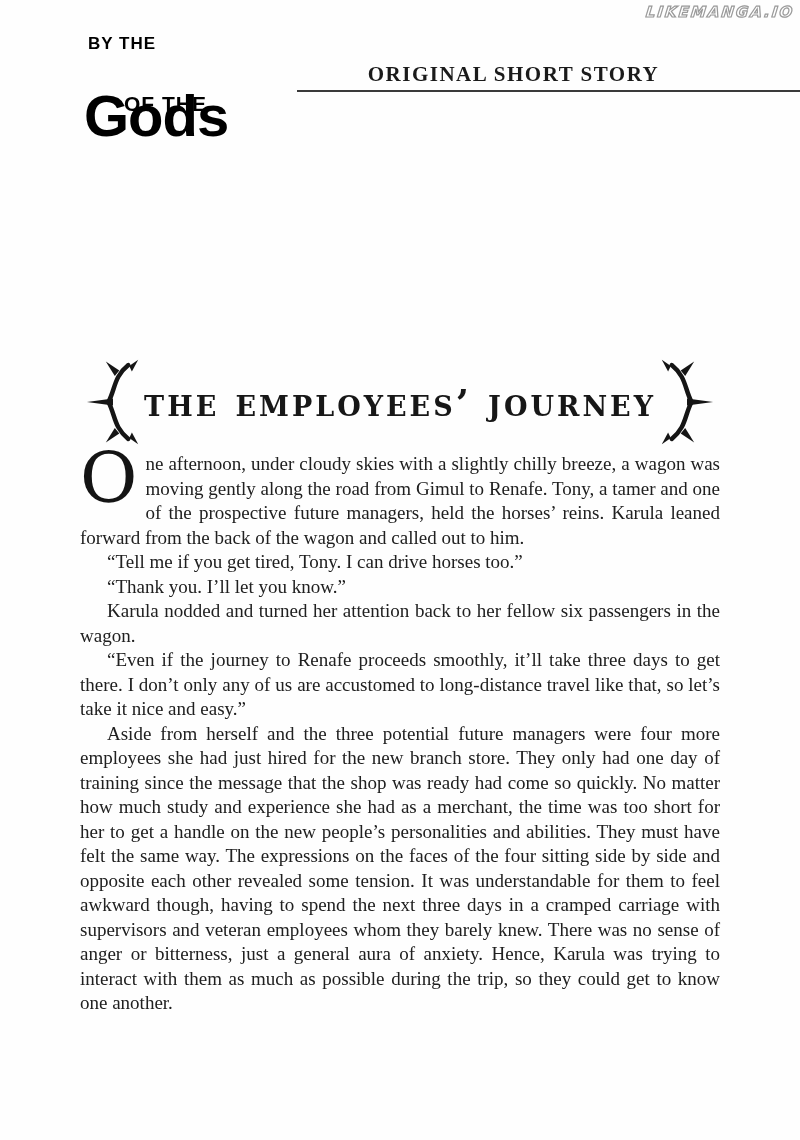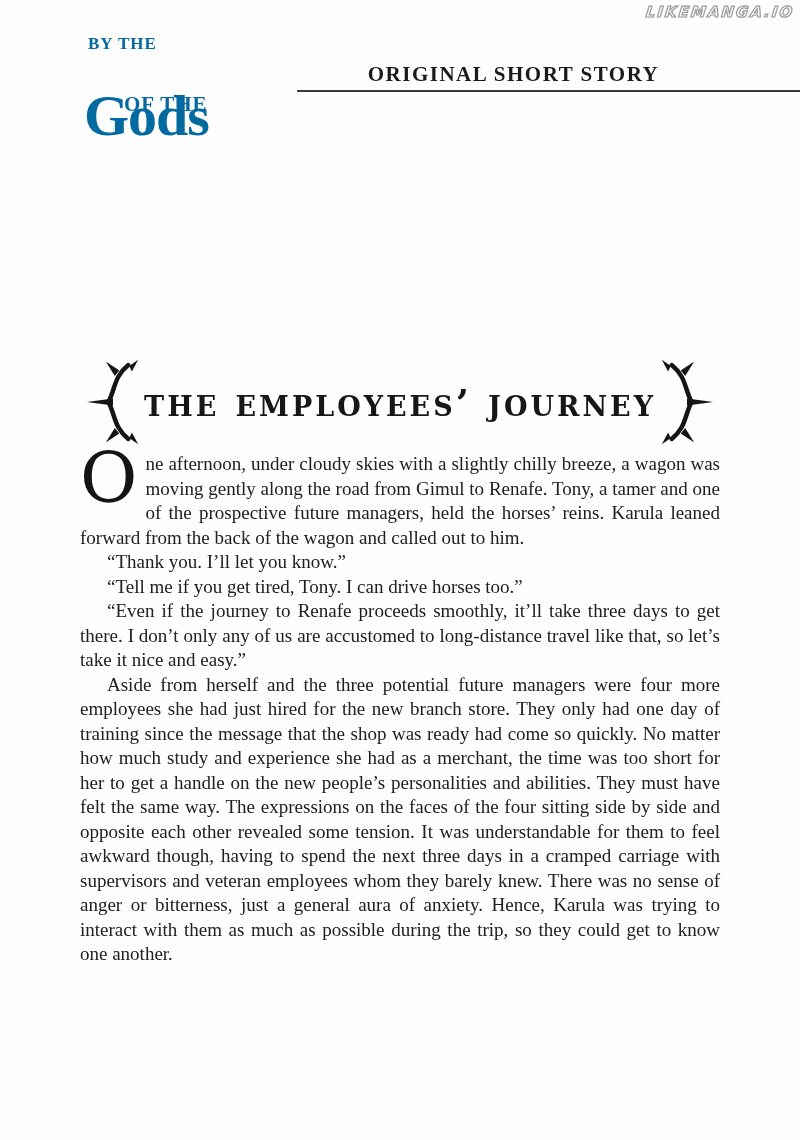--- a/index.html
+++ b/index.html
@@ -29,23 +29,23 @@
     transform: skewX(-6deg);
   }
 
   
   .logo {
     position: absolute;
     left: 36px;
     top: 32px;
     width: 256px;
     height: 130px;
-    font-family: Liberation Serif, serif;
+    font-family: Liberation Sans, sans-serif;
     font-weight: bold;
-    color: #0369a1;
+    color: #000000;
   }
   .logo > div { position: absolute; white-space: nowrap; }
   .logo-bythe { left: 52px; top: 2px;  font-size: 17px; letter-spacing: 1px; }
   .logo-grace { left: 2px;  top: 6px;  font-size: 54px; line-height: 0.9; letter-spacing: -1px; }
   .logo-ofthe { left: 88px; top: 60px; font-size: 21px; letter-spacing: 1px; }
   .logo-gods  { left: 48px; top: 58px; font-size: 58px; line-height: 0.9; letter-spacing: -1px; }
 
   
   .header-right {
     position: absolute;
@@ -159,19 +159,20 @@
           <polygon points="37,83 22,93 32,77" stroke="none"></polygon>
         </g>
       </svg>
     </span>
   </div>
 
   <main class="story">
     <p class="para">
       <span class="dropcap">O</span><span>ne afternoon, under cloudy skies with a slightly chilly breeze, a wagon was moving gently along the road from Gimul to Renafe. Tony, a tamer and one of the prospective future managers, held the horses’ reins. Karula leaned forward from the back of the wagon and called out to him.</span>
     </p>
+    <p class="para indent">“Tell me if you get tired, Tony. I can drive horses too.”</p>
     <p class="para indent">“Thank you. I’ll let you know.”</p>
-    <p class="para indent">“Tell me if you get tired, Tony. I can drive horses too.”</p>
+    <p class="para indent">Karula nodded and turned her attention back to her fellow six passengers in the wagon.</p>
     <p class="para indent">“Even if the journey to Renafe proceeds smoothly, it’ll take three days to get there. I don’t only any of us are accustomed to long-distance travel like that, so let’s take it nice and easy.”</p>
     <p class="para indent">Aside from herself and the three potential future managers were four more employees she had just hired for the new branch store. They only had one day of training since the message that the shop was ready had come so quickly. No matter how much study and experience she had as a merchant, the time was too short for her to get a handle on the new people’s personalities and abilities. They must have felt the same way. The expressions on the faces of the four sitting side by side and opposite each other revealed some tension. It was understandable for them to feel awkward though, having to spend the next three days in a cramped carriage with supervisors and veteran employees whom they barely knew. There was no sense of anger or bitterness, just a general aura of anxiety. Hence, Karula was trying to interact with them as much as possible during the trip, so they could get to know one another.</p>
   </main>
 
 </div>
 
 </body></html>

